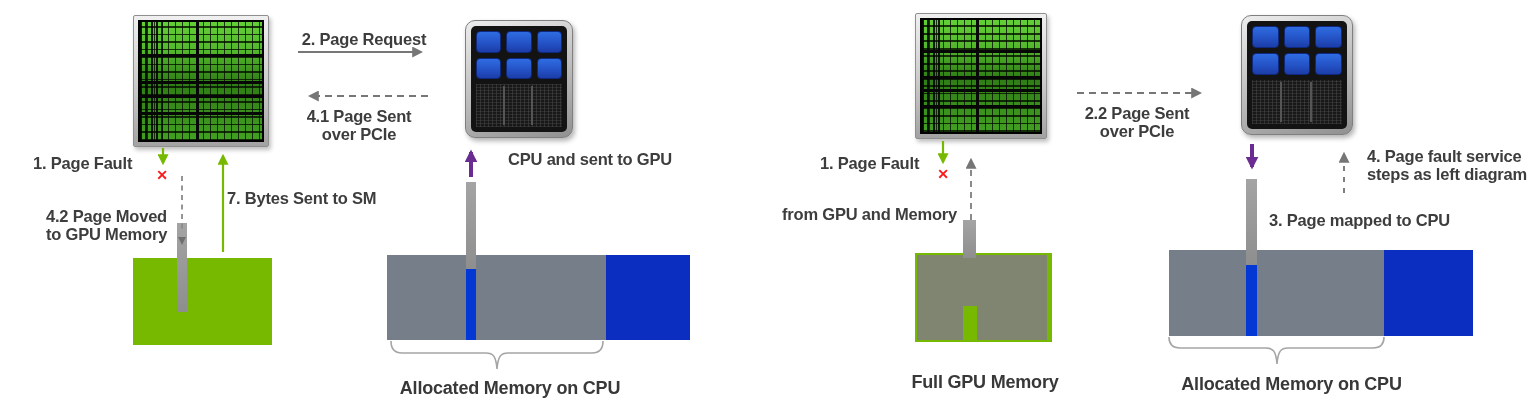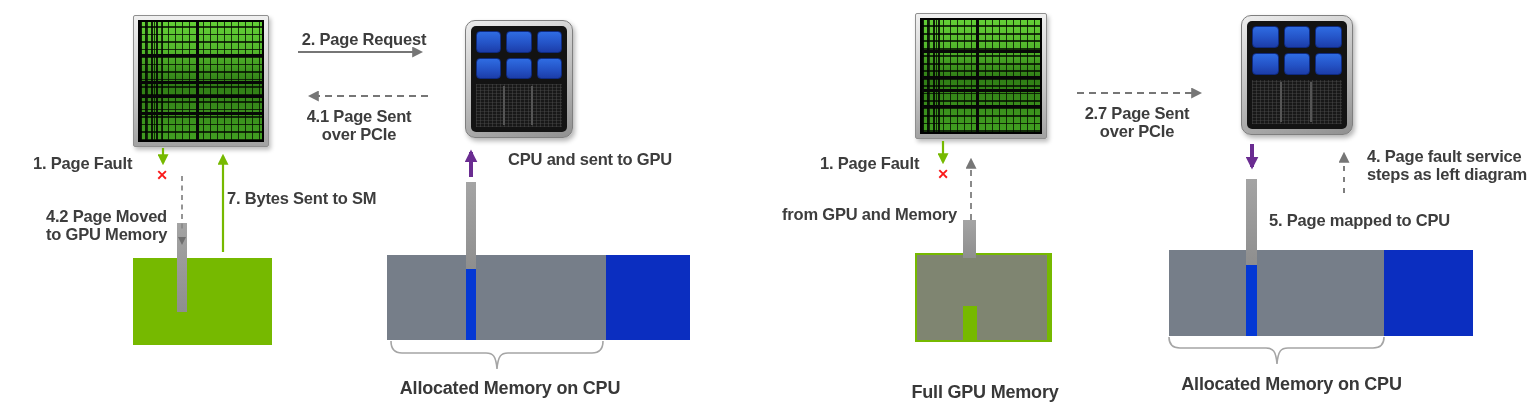--- a/index.html
+++ b/index.html
@@ -198,28 +198,28 @@
 
   <div class="ann txt" style="left:790px;top:154px">1. Page Fault</div>
 
   <div class="fx txt" style="left:905px;top:166px;width:16px">✕</div>
 
   <div class="ann center txt" style="left:749px;top:205px;width:181px">
     <span>from GPU and Memory</span>
   </div>
 
   <div class="ann center txt" style="left:1037px;top:104px;width:140px">
-    <span>2.7 Page Sent</span>
+    <span>2.2 Page Sent</span>
     <span>over PCIe</span>
   </div>
 
-  <div class="ann txt" style="left:1239px;top:211px">5. Page mapped to CPU</div>
+  <div class="ann txt" style="left:1239px;top:211px">3. Page mapped to CPU</div>
 
   <div class="ann txt" style="left:1337px;top:147px">
     <span>4. Page fault service</span>
     <span>steps as left diagram</span>
   </div>
 
-  <div class="lbl txt" style="left:880px;top:382px;width:150px">Full GPU Memory</div>
+  <div class="lbl txt" style="left:880px;top:372px;width:150px">Full GPU Memory</div>
 
   <div class="lbl txt" style="left:1146px;top:374px;width:231px">Allocated Memory on CPU</div>
 
 </div>
 
 </body></html>

